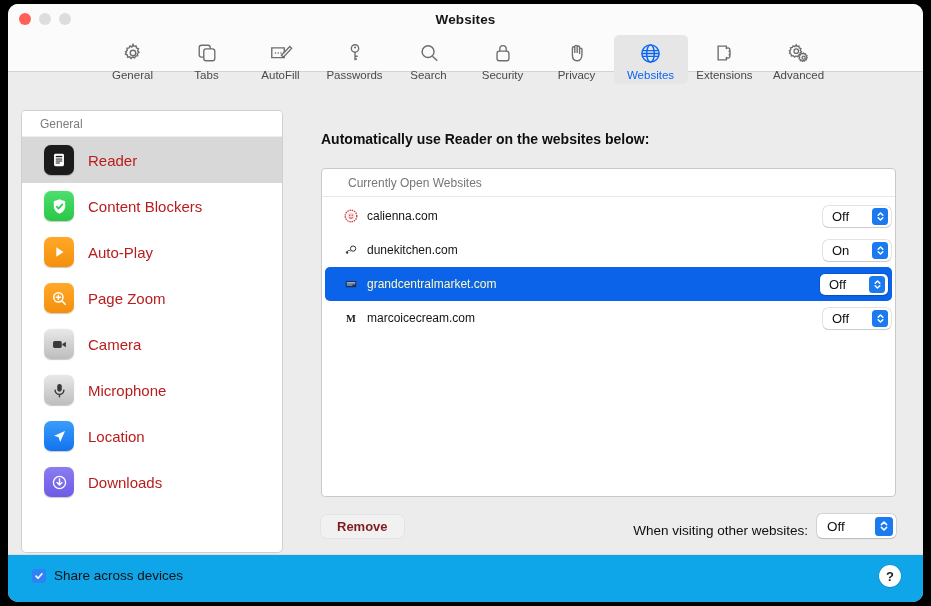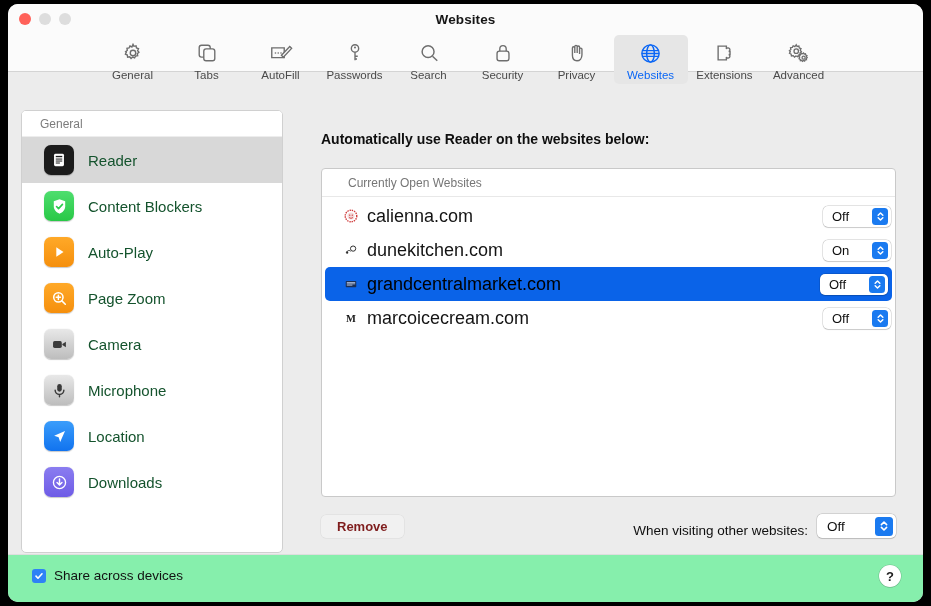--- a/index.html
+++ b/index.html
@@ -140,21 +140,21 @@
     display: flex;
     align-items: center;
     gap: 14px;
     height: 46px;
     padding-left: 22px;
     cursor: default;
   }
   .sb-item.selected { background: #d8d8d8; }
   .sb-label {
     font-size: 15px;
-    color: #14532d;
+    color: #b91c1c;
     white-space: nowrap;
   }
   .sb-icon {
     width: 30px;
     height: 30px;
     border-radius: 7px;
     flex: none;
     display: flex;
     align-items: center;
     justify-content: center;
@@ -211,25 +211,25 @@
     width: 15px;
     height: 15px;
     flex: none;
     margin-right: 9px;
     display: flex;
     align-items: center;
     justify-content: center;
     overflow: hidden;
   }
   .row-name {
-    font-size: 18px;
+    font-size: 12px;
     color: #141414;
     white-space: nowrap;
   }
-  .row.selected .row-name { color: #000000; }
+  .row.selected .row-name { color: #fef9c3; }
   .row-spacer { flex: 1 1 auto; }
 
   
   .popup {
     display: inline-flex;
     align-items: center;
     background: #ffffff;
     border-radius: 5px;
     box-shadow: 0 0 0 0.5px rgba(0,0,0,0.20), 0 0.5px 1px rgba(0,0,0,0.12);
     height: 21px;
@@ -290,21 +290,21 @@
     font-size: 13.5px;
     color: #0f0f0f;
     white-space: nowrap;
   }
 
   
   #footer {
     position: absolute;
     left: 0; right: 0; bottom: 0;
     height: 47px;
-    background: #86efac;
+    background: #0ea5e9;
     border-top: 1px solid #dedede;
   }
   #share-group {
     position: absolute;
     left: 24px;
     top: 13px;
     display: flex;
     align-items: center;
     gap: 8px;
     cursor: default;

